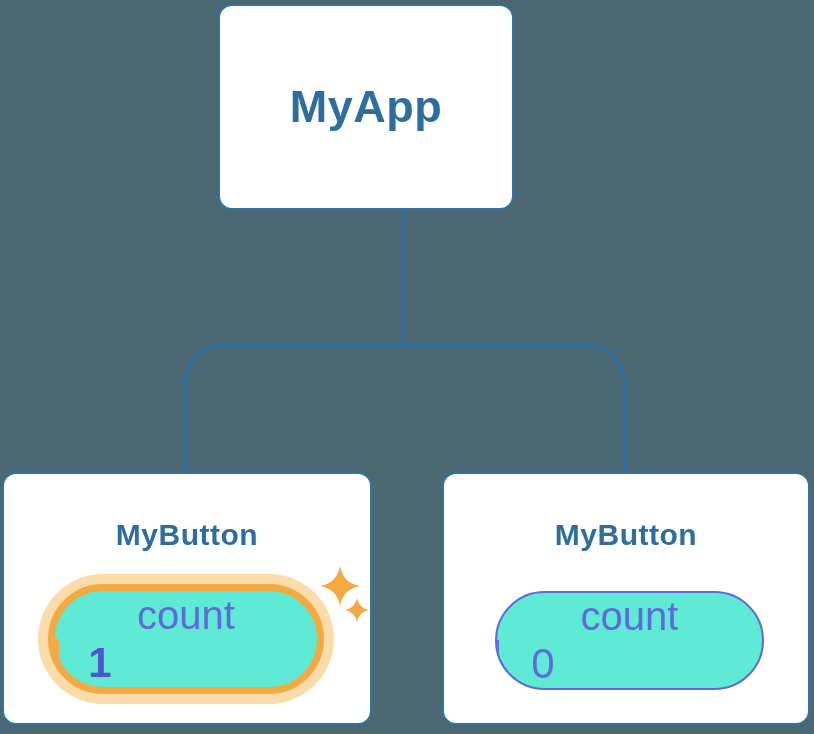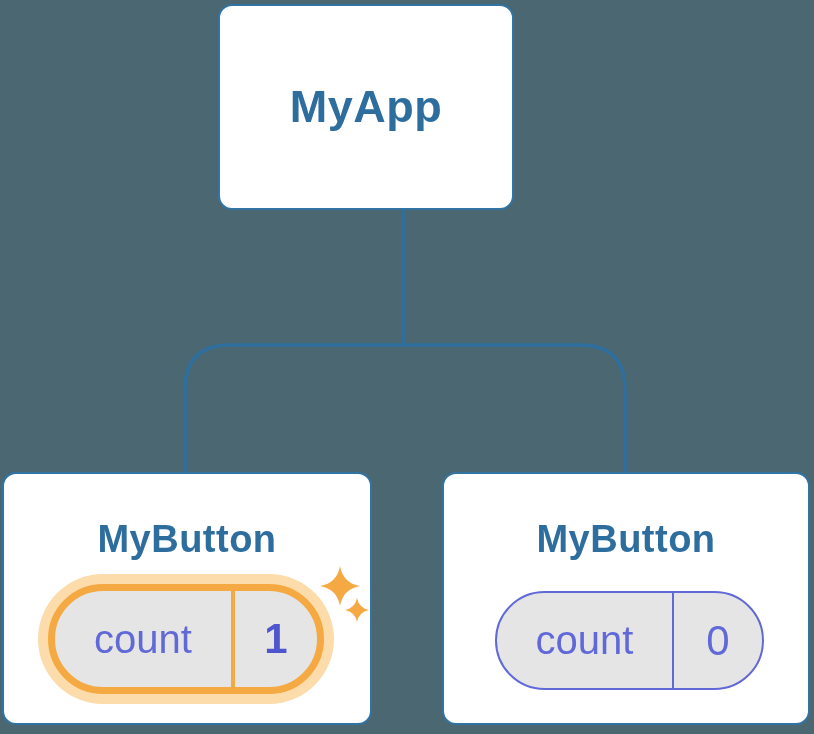--- a/index.html
+++ b/index.html
@@ -30,34 +30,35 @@
   }
   .root-card{left:218px;top:4px;width:296px;height:206px;}
   .child-card{top:472px;width:370px;height:253px;}
   .left-card{left:2px;}
   .right-card{left:442px;width:368px;}
   .node-title{
     position:absolute;left:0;right:0;
     text-align:center;
     font-weight:700;
     color:var(--node-title);
-    font-size:38px;
+    font-size:30px;
     top:44px;
     letter-spacing:0.5px;
   }
   .root-card .node-title{
     top:50%;transform:translateY(-50%);
     font-size:45px;
   }
   .pill{
     position:absolute;
     display:flex;
-    background:#e5e5e5;
+    background:#5eead4;
     border-radius:999px;
     overflow:hidden;
+    flex-direction:column;
   }
   .left-card .pill{
     left:44px;top:110px;width:276px;height:110px;
     border:7px solid var(--highlight-orange);
     box-shadow:0 0 0 10px var(--highlight-glow);
   }
   .right-card .pill{
     left:51px;top:117px;width:269px;height:99px;
     border:2.5px solid var(--state-indigo);
   }

